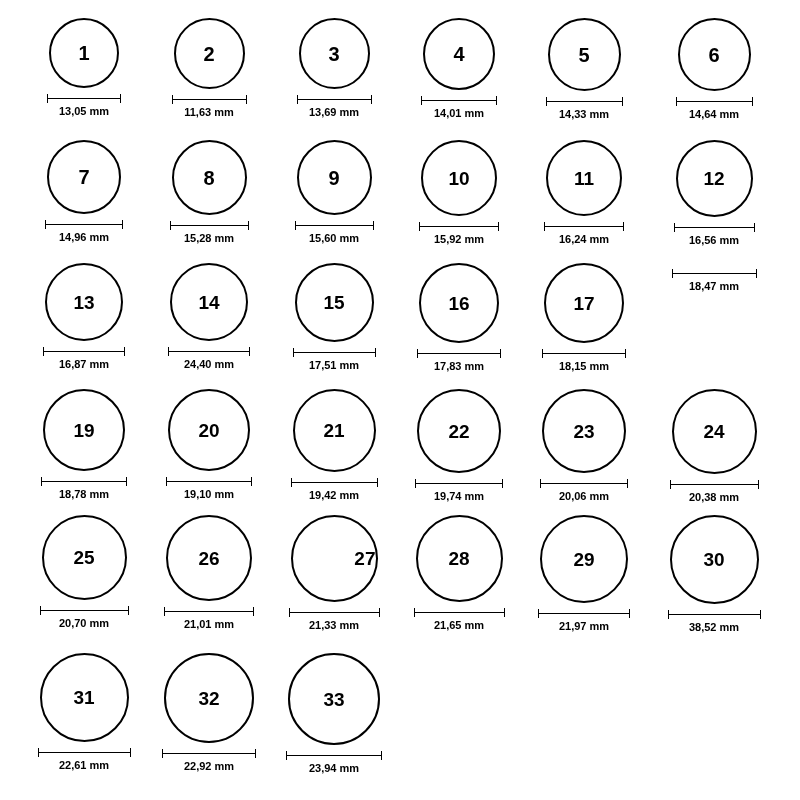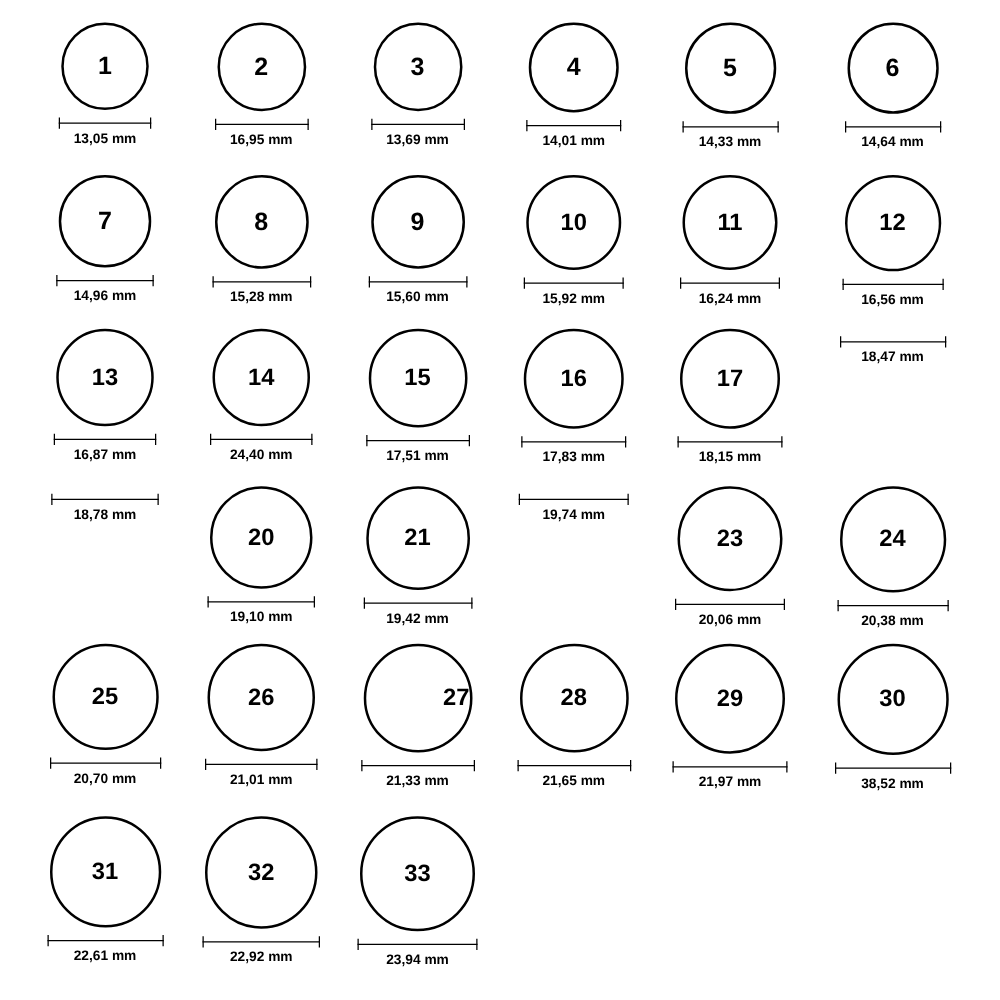--- a/index.html
+++ b/index.html
@@ -106,21 +106,21 @@
       <div class="circle-wrap" style="height: 71px;">
         <div class="circle" style="width: 71px; height: 71px;">
           <span class="size-label" style="font-size: 20px;">2</span>
         </div>
       </div>
       <div class="dim">
         <div class="dim-line" style="width: 75px;">
           <span class="cap left"></span>
           <span class="cap right"></span>
         </div>
-        <div class="dim-text">16,95 mm</div>
+        <div class="dim-text">11,63 mm</div>
       </div>
     </div>
     <div class="ring-cell" style="left: 274px; top: 18px; width: 120px;">
       <div class="circle-wrap" style="height: 71px;">
         <div class="circle" style="width: 71px; height: 71px;">
           <span class="size-label" style="font-size: 20px;">3</span>
         </div>
       </div>
       <div class="dim">
         <div class="dim-line" style="width: 75px;">
@@ -329,20 +329,25 @@
     <div class="ring-cell" style="left: 654px; top: 263px; width: 120px;">
       <div class="dim">
         <div class="dim-line" style="width: 85px;">
           <span class="cap left"></span>
           <span class="cap right"></span>
         </div>
         <div class="dim-text">18,47 mm</div>
       </div>
     </div>
     <div class="ring-cell" style="left: 24px; top: 389px; width: 120px;">
+      <div class="circle-wrap" style="height: 82px;">
+        <div class="circle" style="width: 82px; height: 82px;">
+          <span class="size-label" style="font-size: 19px;">19</span>
+        </div>
+      </div>
       <div class="dim">
         <div class="dim-line" style="width: 86px;">
           <span class="cap left"></span>
           <span class="cap right"></span>
         </div>
         <div class="dim-text">18,78 mm</div>
       </div>
     </div>
     <div class="ring-cell" style="left: 149px; top: 389px; width: 120px;">
       <div class="circle-wrap" style="height: 82px;">
@@ -366,20 +371,25 @@
       </div>
       <div class="dim">
         <div class="dim-line" style="width: 87px;">
           <span class="cap left"></span>
           <span class="cap right"></span>
         </div>
         <div class="dim-text">19,42 mm</div>
       </div>
     </div>
     <div class="ring-cell" style="left: 399px; top: 389px; width: 120px;">
+      <div class="circle-wrap" style="height: 84px;">
+        <div class="circle" style="width: 84px; height: 84px;">
+          <span class="size-label" style="font-size: 19px;">22</span>
+        </div>
+      </div>
       <div class="dim">
         <div class="dim-line" style="width: 88px;">
           <span class="cap left"></span>
           <span class="cap right"></span>
         </div>
         <div class="dim-text">19,74 mm</div>
       </div>
     </div>
     <div class="ring-cell" style="left: 524px; top: 389px; width: 120px;">
       <div class="circle-wrap" style="height: 84px;">

